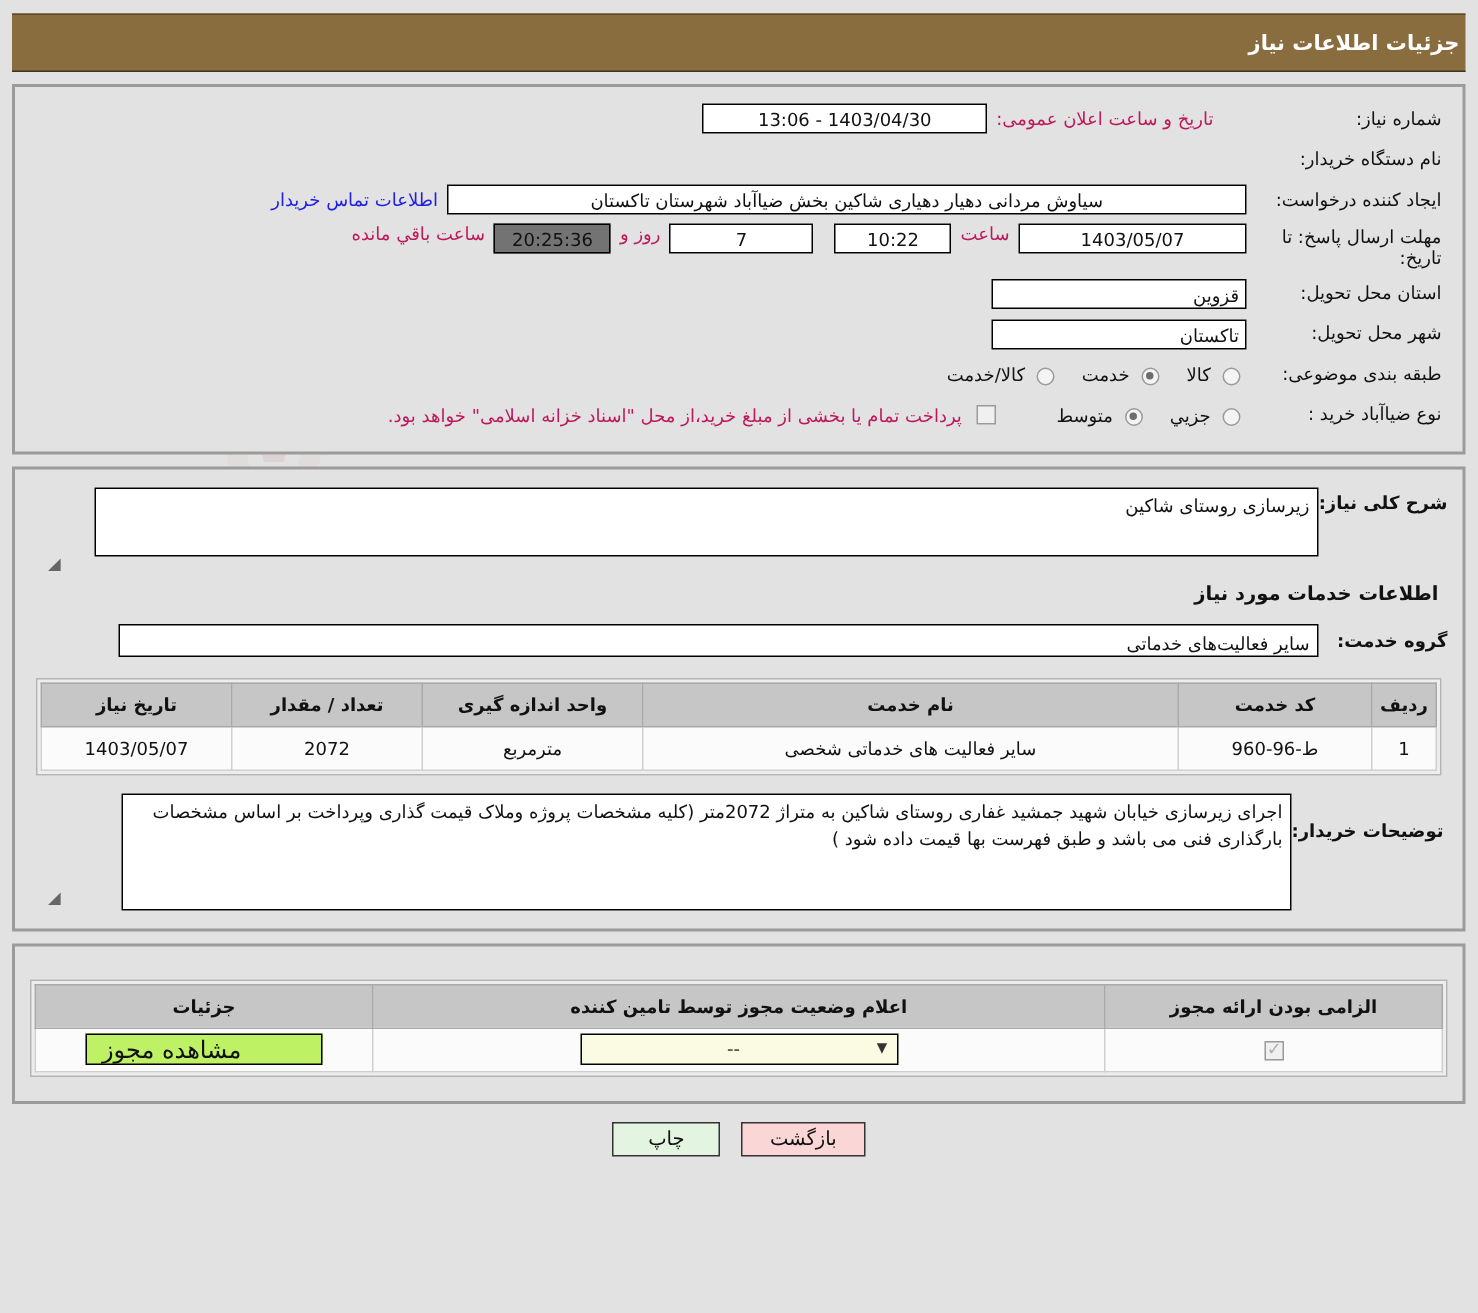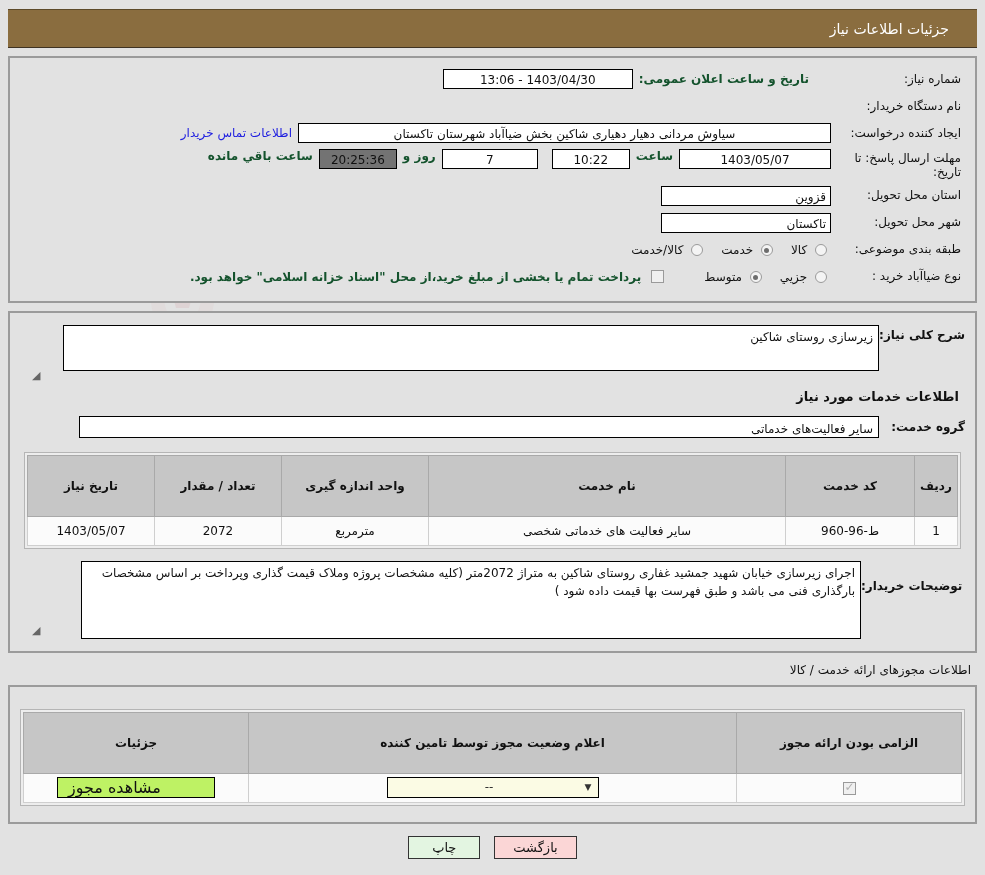--- a/index.html
+++ b/index.html
@@ -35,22 +35,22 @@
     border-top: 1px solid #5d4a2a;
     border-bottom: 1px solid #3f3323;
     display: flex;
     align-items: center;
     justify-content: flex-start;
     box-sizing: border-box;
   }
   .titlebar .ttl {
     color: #ffffff;
     font-size: 14px;
-    font-weight: normal;
-    padding-right: 28px;
+    font-weight: bold;
+    padding-right: 4px;
   }
 
   
   .panel {
     margin: 8px 8px 0 8px;
     border: 2px solid #9b9b9b;
     background: #e2e2e2;
     box-sizing: border-box;
     position: relative;
   }
@@ -82,21 +82,21 @@
     padding: 0 4px;
     box-sizing: border-box;
     text-align: center;
     color: #111;
     overflow: hidden;
     white-space: nowrap;
   }
   .fld.right { text-align: right; }
   .fld.num { font-family: "DejaVu Sans", sans-serif; }
   .fld.yellow { background: #737373; }
-  .inline-txt { font-size: 12px; padding: 0 6px; color: #14532d; white-space: nowrap; font-weight: bold; }
+  .inline-txt { font-size: 12px; padding: 0 6px; color: #be185d; white-space: nowrap; }
   .link {
     color: #2020e0;
     font-size: 12px;
     padding: 0 6px;
     cursor: pointer;
     white-space: nowrap;
   }
 
   
   .radio {
@@ -166,21 +166,21 @@
     background: #ffffff;
   }
   table.dt th {
     background: #c6c6c6;
     border: 1px solid #a9a9a9;
     font-weight: bold;
     color: #111;
     height: 28px;
     font-size: 12px;
     text-align: center;
-    padding: 16px 4px;
+    padding: 0 4px;
   }
   table.dt td {
     background: #fbfbfb;
     border: 1px solid #cfcfcf;
     height: 28px;
     text-align: center;
     color: #111;
     padding: 0 4px;
   }
   .tblwrap {
@@ -375,21 +375,20 @@
     </div>
 
     <div style="display:flex; align-items:flex-start; margin-top:12px; position:relative;">
       <span class="bold-lbl" style="width:104px; flex:0 0 104px; text-align:left; padding-top:18px;">توضیحات خریدار:</span>
       <span class="tarea" style="width:780px; height:78px;">اجرای زیرسازی خیابان شهید جمشید غفاری روستای شاکین  به متراژ 2072متر  (کلیه مشخصات پروژه وملاک قیمت گذاری وپرداخت  بر اساس مشخصات بارگذاری فنی می باشد و طبق فهرست بها قیمت داده شود )</span>
       <span style="position:absolute; left:12px; bottom:2px; color:#666; font-size:11px;">◢</span>
     </div>
 
   </div>
 
-  <div style="text-align:right; font-size:12px; color:#111; margin:10px 14px 4px 0;">اطلاعات مجوزهای ارائه خدمت / کالا</div>
 
   <div class="panel" style="padding:22px 10px 16px 10px;">
     <div class="tblwrap">
       <table class="dt">
         <thead>
           <tr>
             <th style="width:216px;">الزامی بودن ارائه مجوز</th>
             <th>اعلام وضعیت مجوز توسط تامین کننده</th>
             <th style="width:216px;">جزئیات</th>
           </tr>

